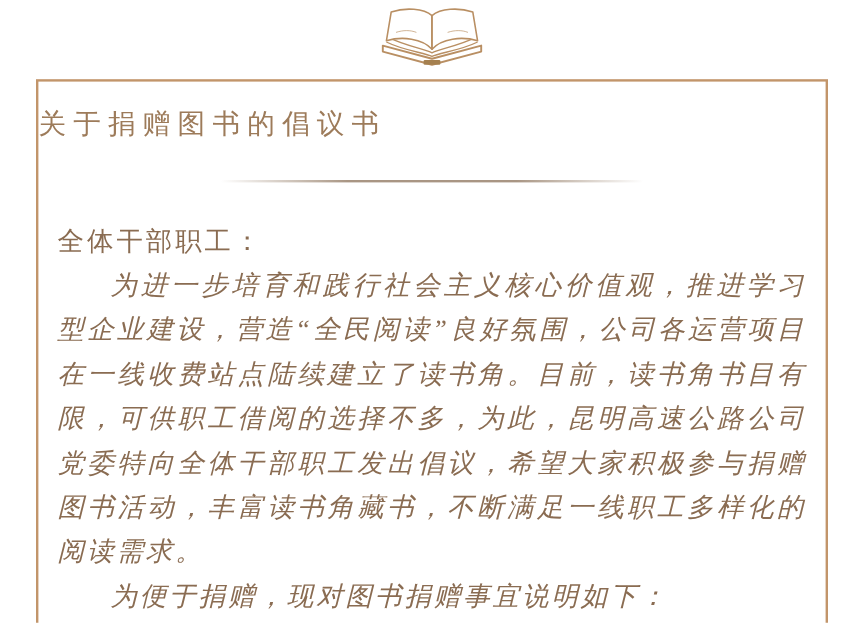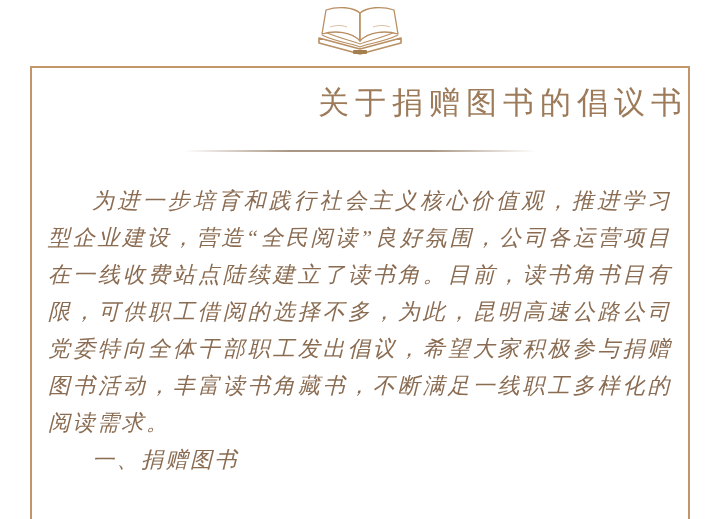--- a/index.html
+++ b/index.html
@@ -29,24 +29,24 @@
     position:absolute;
     left:30px;
     top:66px;
     width:660px;
     height:480px; 
     border:2px solid var(--accent,#c2956a);
     background:#ffffff;
   }
   .doc-title{
     margin-top:20px;
-    text-align:right;
+    text-align:left;
     font-family:"Liberation Sans","DejaVu Sans",sans-serif;
     font-weight:normal;
-    font-size:31px;
+    font-size:23px;
     line-height:30px;
     letter-spacing:6px;
     color:var(--title-color,#9d7b5a);
   }
   .divider{
     width:352px;
     height:2px;
     margin:32px auto 0 auto;
     background:linear-gradient(to right,
       rgba(169,150,132,0) 0%,
@@ -92,19 +92,21 @@
     </svg>
   </div>
 
   <div class="frame">
 
     <h1 class="doc-title">关于捐赠图书的倡议书</h1>
 
     <div class="divider"></div>
 
     <div class="doc-body">
+      <p class="salutation">全体干部职工：</p>
       <p class="para">为进一步培育和践行社会主义核心价值观，推进学习型企业建设，营造“全民阅读”良好氛围，公司各运营项目在一线收费站点陆续建立了读书角。目前，读书角书目有限，可供职工借阅的选择不多，为此，昆明高速公路公司党委特向全体干部职工发出倡议，希望大家积极参与捐赠图书活动，丰富读书角藏书，不断满足一线职工多样化的阅读需求。</p>
+      <p class="para">为便于捐赠，现对图书捐赠事宜说明如下：</p>
       <p class="para para-partial">一、捐赠图书</p>
     </div>
 
   </div>
 
 </div>
 
 </body></html>

